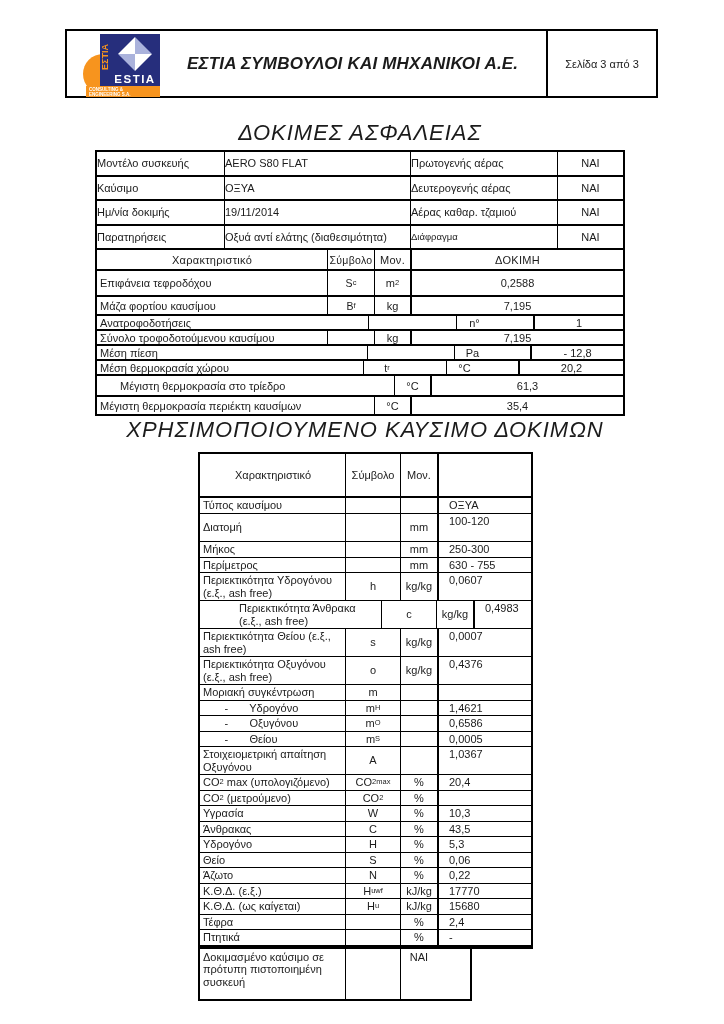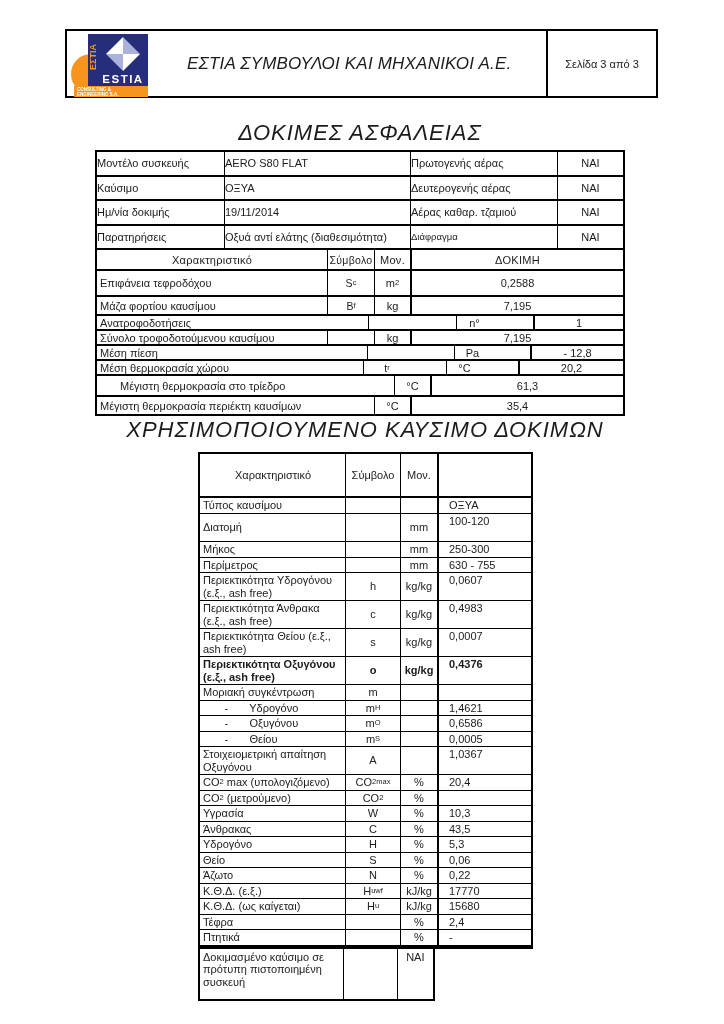--- a/index.html
+++ b/index.html
@@ -2,22 +2,22 @@
 <html><head>
 <meta charset="utf-8">
 <style>
   html,body{margin:0;padding:0;background:#fff;}
   body{width:724px;height:1024px;position:relative;font-family:"Liberation Sans",sans-serif;color:#1b1b1b;}
   .page{position:absolute;inset:0;background:#fff;}
 
   
   .header-box{position:absolute;left:65px;top:29px;width:593px;height:69px;border:2px solid #000;box-sizing:border-box;display:flex;background:#fff;}
   .header-left{flex:1;position:relative;display:flex;align-items:center;}
-  .logo-wrap{position:absolute;left:4px;top:1px;width:85px;height:68px;}
-  .company-name{margin-left:120px;font-weight:normal;font-style:italic;font-size:17px;letter-spacing:.2px;white-space:nowrap;}
+  .logo-wrap{position:absolute;left:16px;top:1px;width:85px;height:68px;}
+  .company-name{margin-left:120px;font-weight:bold;font-style:italic;font-size:17px;letter-spacing:.2px;white-space:nowrap;}
   .header-right{width:110px;border-left:2px solid #000;box-sizing:border-box;display:flex;align-items:center;justify-content:center;font-size:11px;}
 
   
   .doc-title{position:absolute;font-style:italic;font-size:22px;letter-spacing:1px;text-align:center;color:#1b1b1b;}
   #title1{left:95px;top:120px;width:530px;}
   #title2{left:92px;top:417px;width:546px;}
 
   
   .t1{position:absolute;left:95px;top:150px;width:530px;border:2px solid #000;box-sizing:border-box;font-size:11px;line-height:12px;}
   .t1a-row{display:flex;align-items:stretch;border-bottom:2px solid #000;min-height:22.5px;}
@@ -45,21 +45,21 @@
   .t2-row{display:flex;align-items:stretch;border-bottom:1px solid #000;min-height:14px;}
   .t2-row:last-child{border-bottom:none;}
   .t2-row.thickbottom{border-bottom:2px solid #000;}
   .t2-c{display:flex;box-sizing:border-box;}
   .t2-c1{width:145px;padding:1px 2px 1px 3px;white-space:pre-wrap;align-items:center;}
   .t2-c2{width:55px;border-left:1px solid #000;align-items:center;justify-content:center;}
   .t2-c3{width:37px;border-left:1px solid #000;align-items:center;justify-content:center;}
   .t2-c4{flex:1;border-left:2px solid #000;padding:1px 2px 0 10px;align-items:flex-start;}
   .t2-head{min-height:42px;border-bottom:2px solid #000;}
   .t2-head .t2-c1{justify-content:center;align-items:center;text-align:center;}
-  .t2-footer{display:flex;align-items:stretch;width:237px;border:2px solid #000;border-top:none;box-sizing:border-box;min-height:52px;}
+  .t2-footer{display:flex;align-items:stretch;width:274px;border:2px solid #000;border-top:none;box-sizing:border-box;min-height:52px;}
   .t2-footer .t2-c1{align-items:flex-start;padding-top:2px;}
   .t2-footer .t2-c3{align-items:flex-start;justify-content:center;padding-top:2px;}
   sub{font-size:7.5px;vertical-align:-2px;}
   sup{font-size:7.5px;vertical-align:3px;}
 </style>
 </head>
 <body>
 
 <div class="page">
 
@@ -204,33 +204,33 @@
             <div class="t2-c t2-c2"></div>
             <div class="t2-c t2-c3">mm</div>
             <div class="t2-c t2-c4">630 - 755</div>
           </div>
           <div class="t2-row" style="min-height: 27px;">
             <div class="t2-c t2-c1">Περιεκτικότητα Υδρογόνου (ε.ξ., ash free)</div>
             <div class="t2-c t2-c2">h</div>
             <div class="t2-c t2-c3">kg/kg</div>
             <div class="t2-c t2-c4">0,0607</div>
           </div>
-          <div class="t2-row" style="min-height: 27px;">
+          <div class="t2-row" style="min-height: 27px; padding-left: 36px;">
             <div class="t2-c t2-c1">Περιεκτικότητα Άνθρακα (ε.ξ., ash free)</div>
             <div class="t2-c t2-c2">c</div>
             <div class="t2-c t2-c3">kg/kg</div>
             <div class="t2-c t2-c4">0,4983</div>
           </div>
           <div class="t2-row" style="min-height: 27px;">
             <div class="t2-c t2-c1">Περιεκτικότητα Θείου (ε.ξ., ash free)</div>
             <div class="t2-c t2-c2">s</div>
             <div class="t2-c t2-c3">kg/kg</div>
             <div class="t2-c t2-c4">0,0007</div>
           </div>
-          <div class="t2-row" style="min-height: 27px; font-weight: bold;">
+          <div class="t2-row" style="min-height: 27px;">
             <div class="t2-c t2-c1">Περιεκτικότητα Οξυγόνου (ε.ξ., ash free)</div>
             <div class="t2-c t2-c2">o</div>
             <div class="t2-c t2-c3">kg/kg</div>
             <div class="t2-c t2-c4">0,4376</div>
           </div>
           <div class="t2-row" style="min-height: 14px;">
             <div class="t2-c t2-c1">Μοριακή συγκέντρωση</div>
             <div class="t2-c t2-c2">m</div>
             <div class="t2-c t2-c3"></div>
             <div class="t2-c t2-c4"></div>

